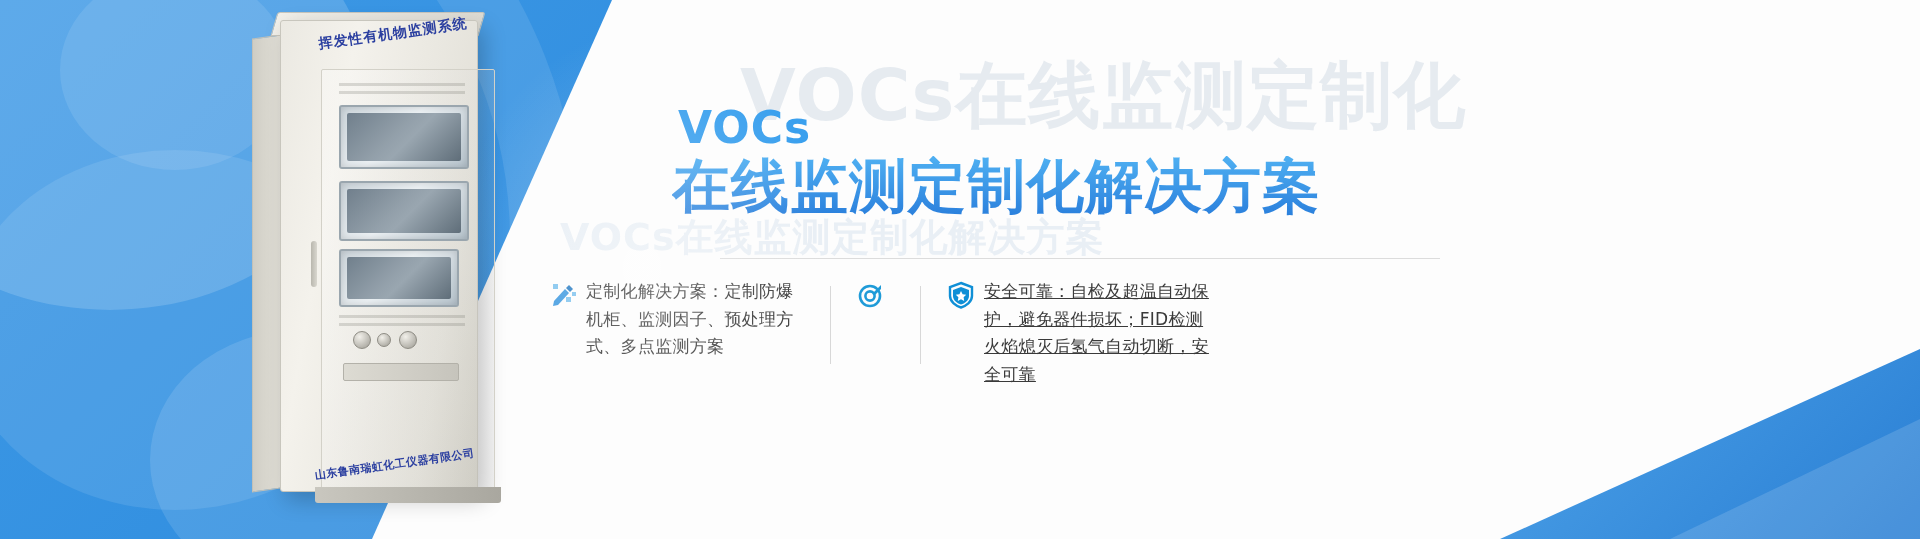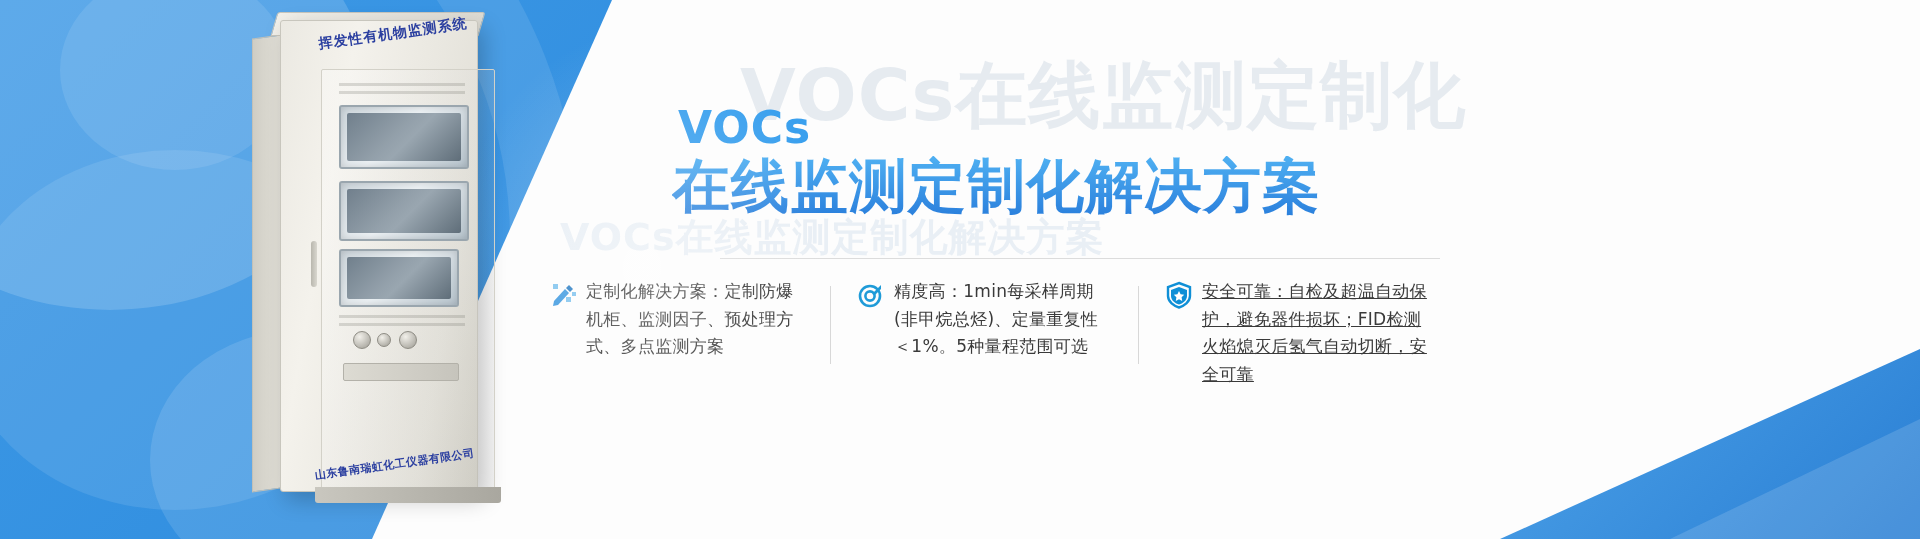--- a/index.html
+++ b/index.html
@@ -288,21 +288,20 @@
     </div>
 
     <div class="feature">
       <span class="f-icon">
         <svg width="30" height="30" viewBox="0 0 30 30">
           <circle cx="14" cy="16" r="10" fill="none" stroke="#1f9bd8" stroke-width="2.6"></circle>
           <circle cx="14" cy="16" r="4.6" fill="none" stroke="#1f9bd8" stroke-width="2.6"></circle>
           <path d="M16 14 L25 5 L25 9 L19 15 Z" fill="#1f9bd8"></path>
         </svg>
       </span>
-      <span class="f-text">精度高：1min每采样周期(非甲烷总烃)、定量重复性＜1%。5种量程范围可选</span>
     </div>
 
     <div class="feature">
       <span class="f-icon">
         <svg width="30" height="30" viewBox="0 0 30 30">
           <path d="M15 3 L26 7 V16 C26 22 20 26 15 27.5 C10 26 4 22 4 16 V7 Z" fill="none" stroke="#0f8fd6" stroke-width="2.4"></path>
           <path d="M15 7 L23 10 V16 C23 20.5 18.6 23.4 15 24.6 C11.4 23.4 7 20.5 7 16 V10 Z" fill="#0f8fd6"></path>
           <path d="M15 11 L16.6 14.3 L20.2 14.8 L17.6 17.3 L18.2 20.9 L15 19.2 L11.8 20.9 L12.4 17.3 L9.8 14.8 L13.4 14.3 Z" fill="#ffffff"></path>
         </svg>
       </span>

